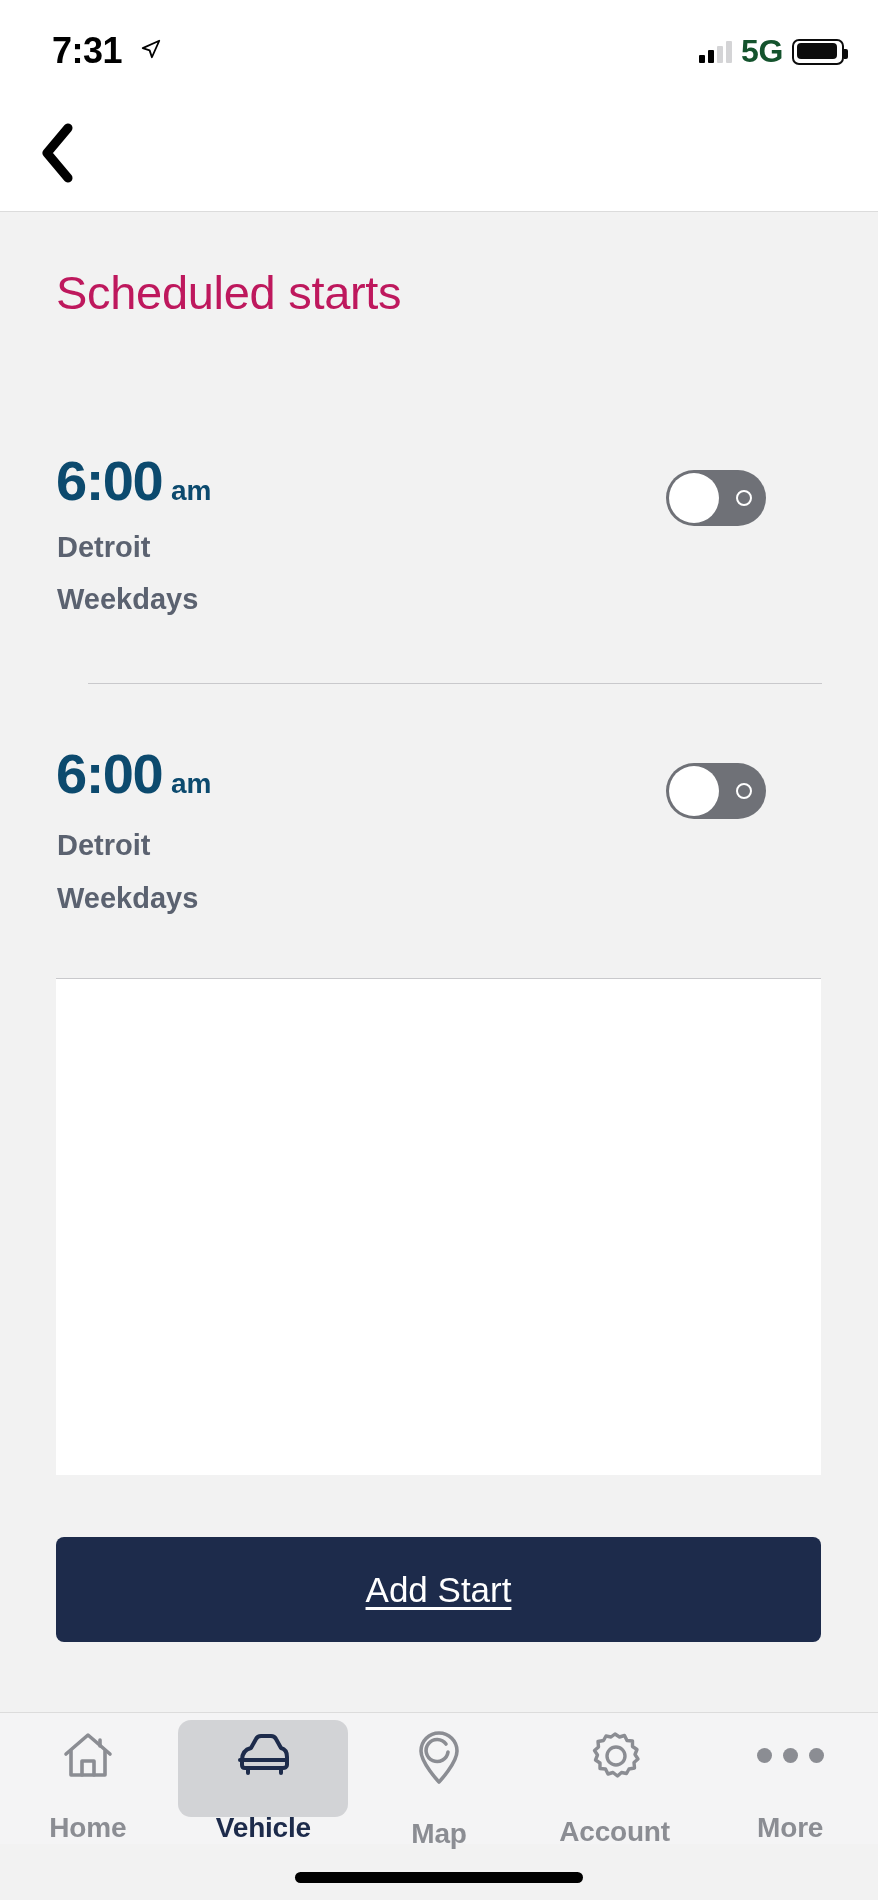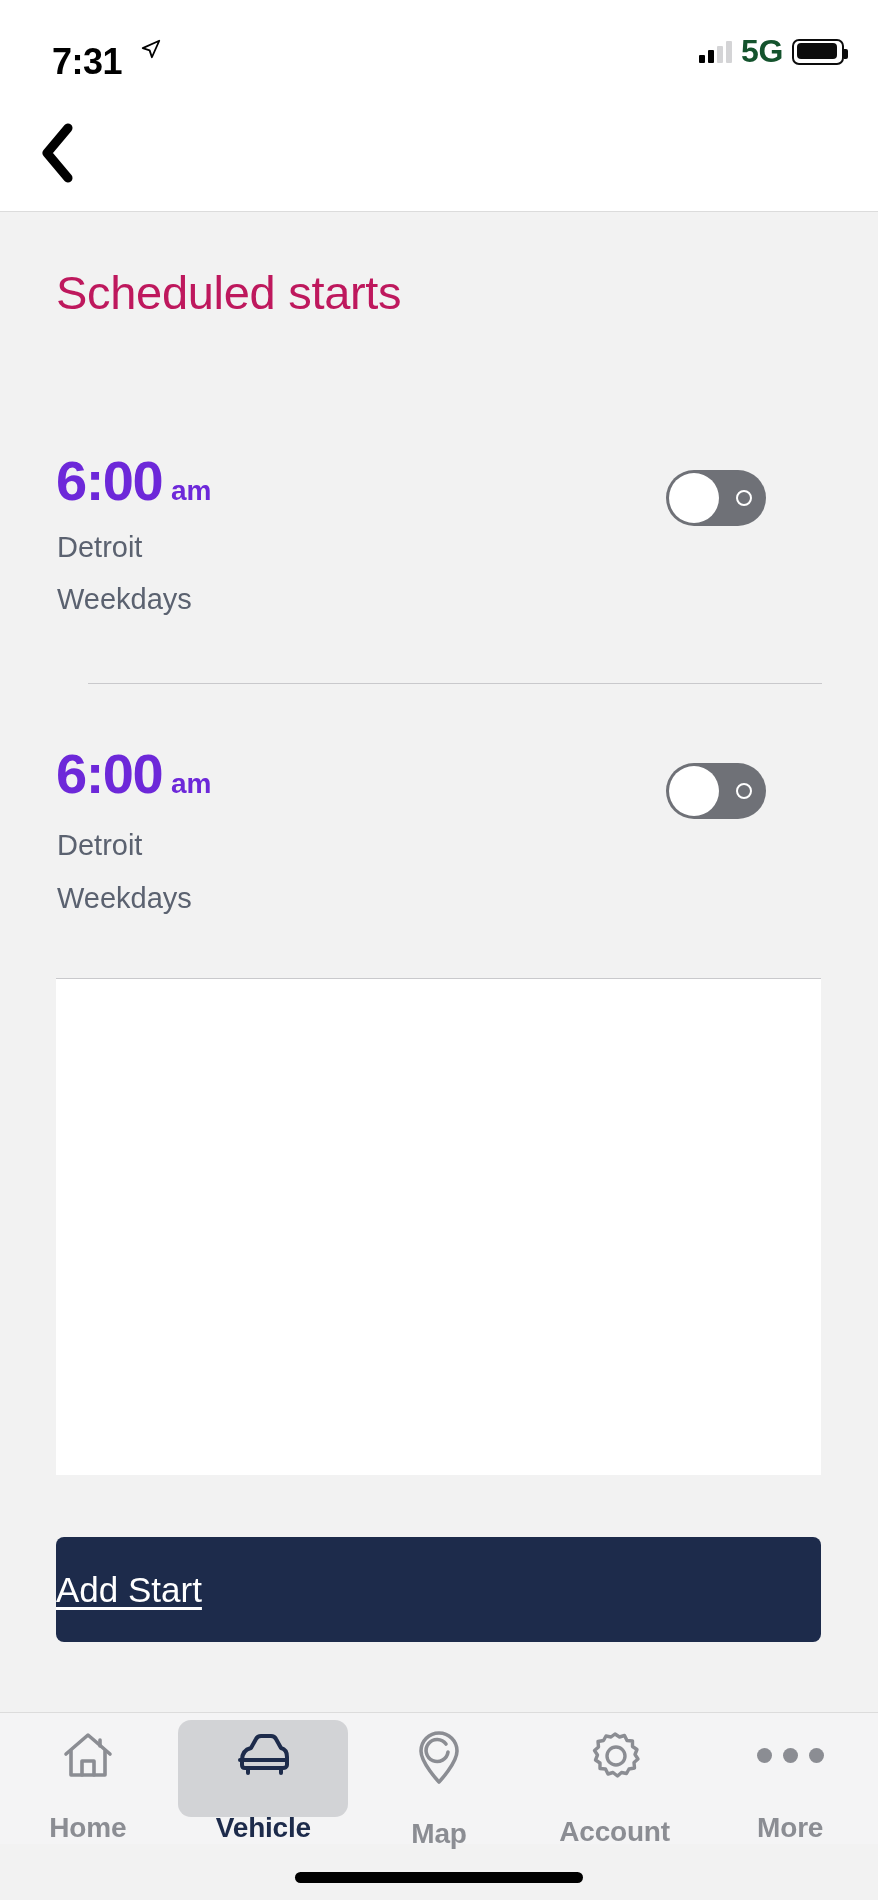--- a/index.html
+++ b/index.html
@@ -21,21 +21,20 @@
   
   .statusbar {
     position:absolute; left:0; top:0;
     width:878px; height:95px;
     background:#ffffff;
   }
   .sb-time {
     position:absolute; left:52px; top:30px;
     font-size:36px; font-weight:bold; color:#000;
     letter-spacing:-0.5px;
-    margin-top:11px;
   }
   .sb-loc {
     position:absolute; left:140px; top:38px;
     width:22px; height:22px;
   }
   .sb-right {
     position:absolute; right:34px; top:33px;
     display:flex; align-items:center; gap:9px;
   }
   .sig { display:flex; align-items:flex-end; gap:3px; height:22px; }
@@ -80,28 +79,28 @@
     font-size:47px; color:#be185d; font-weight:400;
     letter-spacing:-0.3px;
   }
 
   .sched-row { position:absolute; left:0; width:878px; }
   .sched-row.r1 { top:235px; }
   .sched-row.r2 { top:528px; }
 
   .time {
     position:absolute; left:56px; top:0;
-    color:#6d28d9; white-space:nowrap;
+    color:#0c4a6e; white-space:nowrap;
   }
   .time .hhmm { font-size:56px; font-weight:bold; letter-spacing:-1.5px; }
   .time .mer  { font-size:28px; font-weight:bold; margin-left:9px; letter-spacing:-0.2px; }
 
   .sub {
     position:absolute; left:57px;
-    font-size:29px; color:#5b6270; font-weight:400;
+    font-size:29px; color:#5b6270; font-weight:700;
   }
   .r1 .sub.s1 { top:83px; }
   .r1 .sub.s2 { top:135px; }
   .r2 .sub.s1 { top:88px; }
   .r2 .sub.s2 { top:141px; }
 
   .toggle {
     position:absolute; right:112px; top:22px;
     width:100px; height:56px;
     border-radius:28px;
@@ -129,21 +128,21 @@
     width:765px; height:497px;
     background:#ffffff;
     border-top:1px solid #c9c9cc;
   }
 
   .add-btn {
     position:absolute; left:56px; top:1324px;
     width:765px; height:105px;
     background:#1d2b4b;
     border-radius:8px;
-    display:flex; align-items:center; 
+    display:flex; align-items:center; justify-content:center;
     cursor:pointer;
   }
   .add-btn span {
     font-size:35px; color:#ffffff; font-weight:400;
     text-decoration:underline; text-underline-offset:5px;
   }
 
   
   .tabbar {
     position:absolute; left:0; top:1712px;

